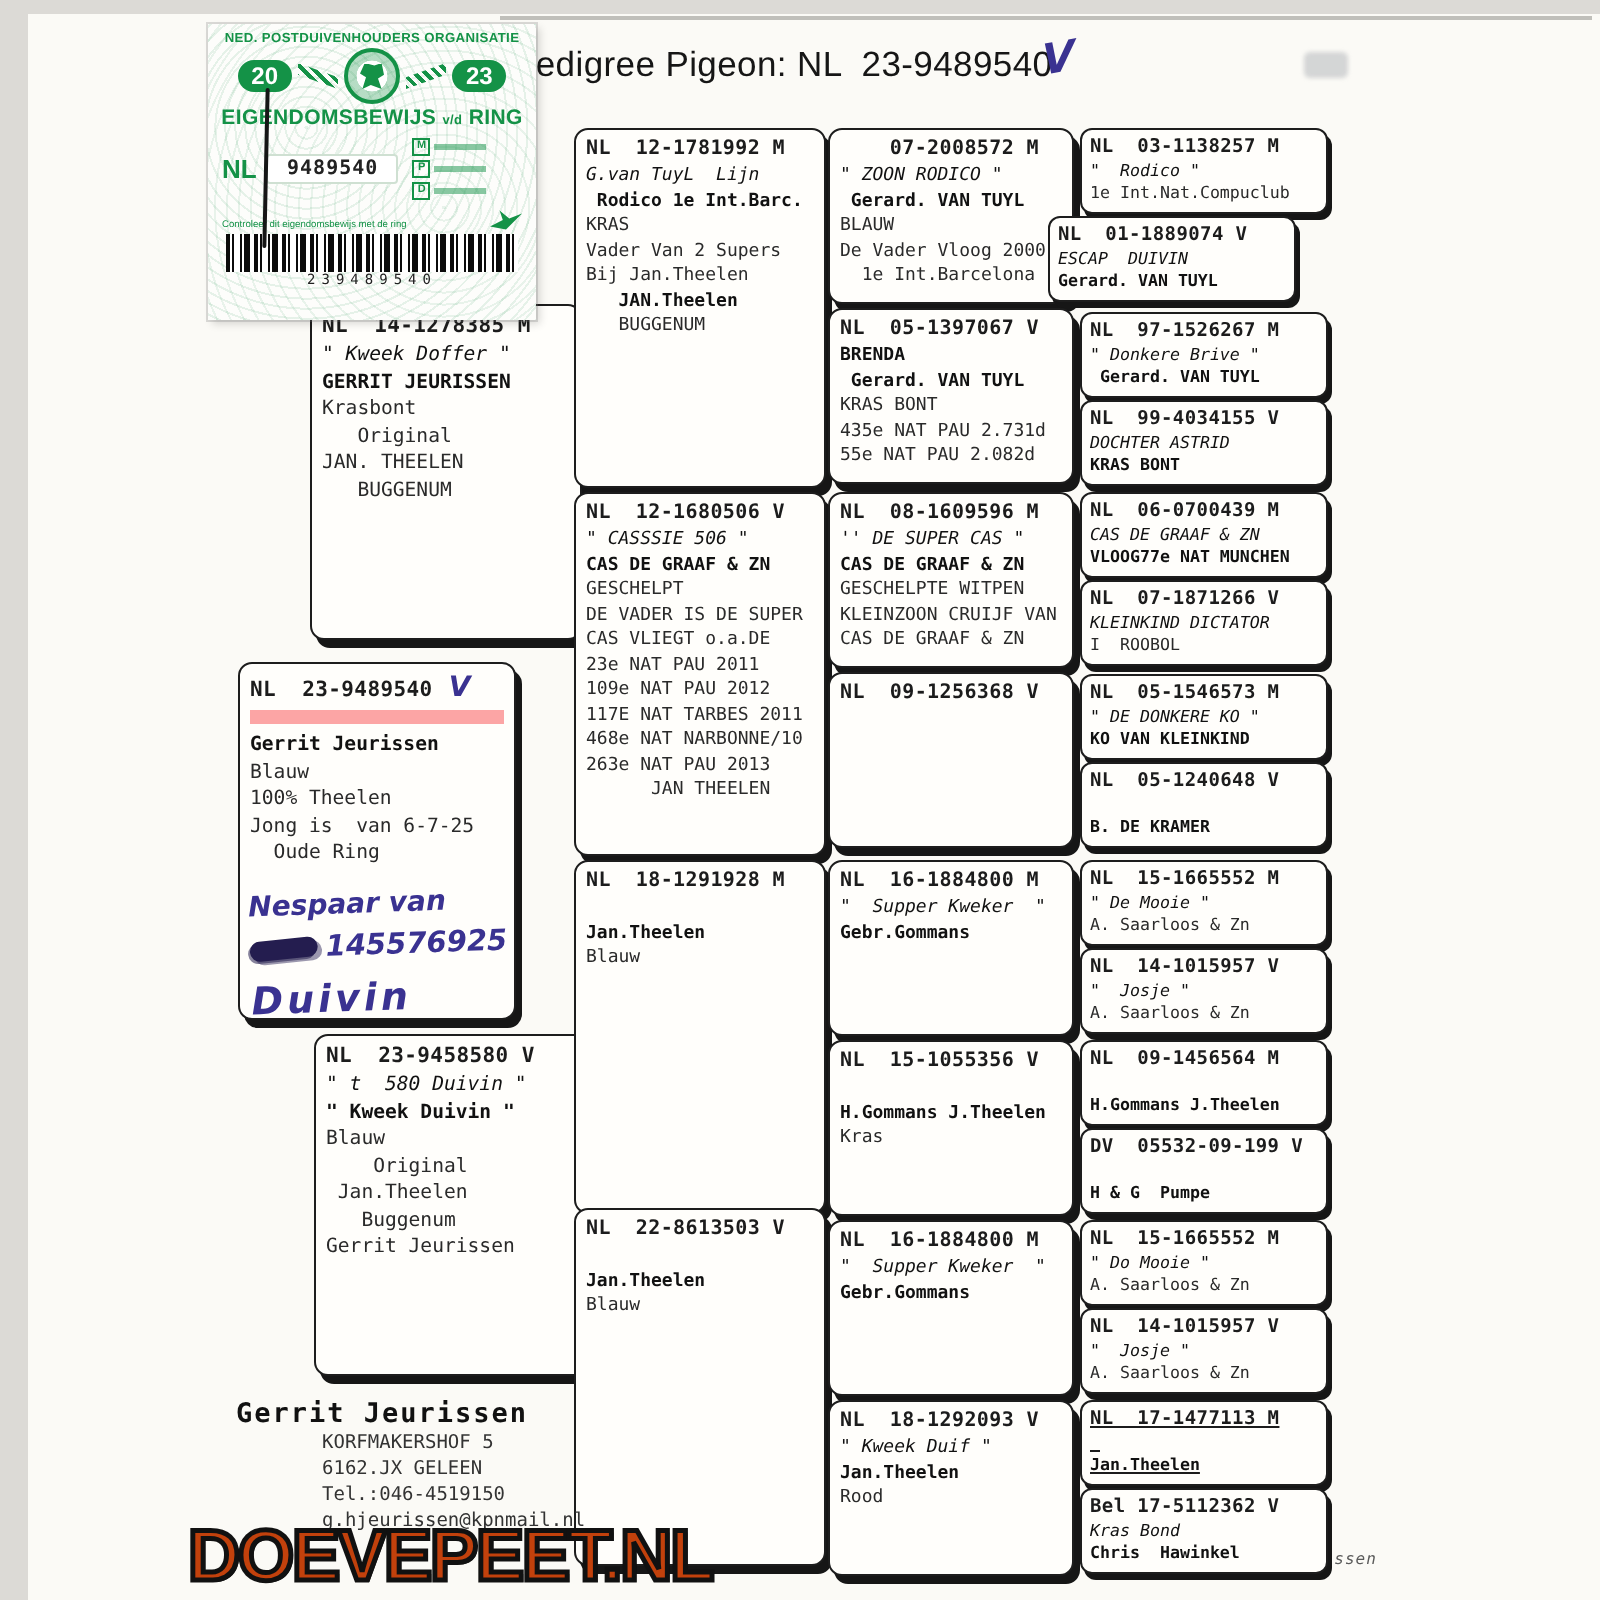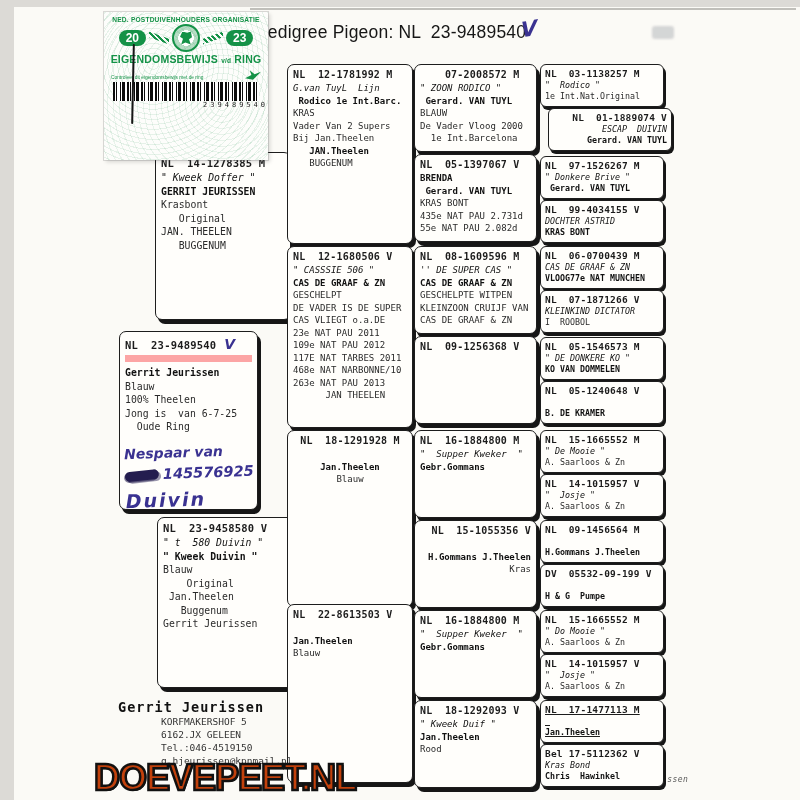--- a/index.html
+++ b/index.html
@@ -56,21 +56,21 @@
   .legend{display:flex;flex-direction:column;gap:2px;margin-left:2px;}
   .lrow{display:flex;align-items:center;gap:2px;}
   .lbox{width:7px;height:7px;border:1px solid #149247;color:#149247;font-size:5.5px;font-weight:700;
     display:flex;align-items:center;justify-content:center;line-height:1;}
   .lbar{width:26px;height:3px;background:rgba(20,146,71,.5);}
   .st-noterow{display:flex;align-items:flex-end;justify-content:space-between;padding:0 7px;margin-top:5px;}
   .st-note{font-size:6px;color:#149247;transform:scale(.8);transform-origin:left bottom;white-space:nowrap;}
   .dove{width:16px;height:10px;}
   .barcode{width:146px;height:19px;margin:2px auto 0;
     background:repeating-linear-gradient(90deg,#0b0b0b 0 2px,#fff 2px 3px,#0b0b0b 3px 4px,#fff 4px 7px,#0b0b0b 7px 8px,#fff 8px 9px,#0b0b0b 9px 12px,#fff 12px 14px);}
-  .barcode-num{text-align:right;font-family:"DejaVu Sans Mono",monospace;font-size:7px;letter-spacing:3px;color:#222;}
+  .barcode-num{text-align:center;font-family:"DejaVu Sans Mono",monospace;font-size:7px;letter-spacing:3px;color:#222;}
   .penmark{position:absolute;left:28px;top:32px;width:2px;height:80px;background:#161616;transform:rotate(1.2deg);border-radius:1px;}
 
   
   .pbox{
     position:absolute;box-sizing:border-box;overflow:hidden;
     background:#fffefb;border:1px solid #1d1d1d;border-radius:7px;
     box-shadow:3px 4px 0 #161616;
     padding:4px 5px;z-index:2;
   }
   .box-ring{white-space:pre;font-weight:700;font-size:10px;letter-spacing:.2px;margin-bottom:2px;}
@@ -123,20 +123,38 @@
         <span></span>
       </span>
     <span class="wing r"></span>
     <span class="year">23</span>
   </div>
   <div class="st-label">
     <span>EIGENDOMSBEWIJS</span>
     <span class="mid">v/d</span>
     <span>RING</span>
   </div>
+  <div class="st-nlrow">
+    <span class="st-nl">NL</span>
+    <span class="ringfield">9489540</span>
+    <span class="legend">
+      <span class="lrow">
+          <span class="lbox">M</span>
+          <span class="lbar"></span>
+        </span>
+      <span class="lrow">
+          <span class="lbox">P</span>
+          <span class="lbar"></span>
+        </span>
+      <span class="lrow">
+          <span class="lbox">D</span>
+          <span class="lbar"></span>
+        </span>
+    </span>
+  </div>
   <div class="st-noterow">
     <span class="st-note">Controleer dit eigendomsbewijs met de ring</span>
     <svg class="dove" viewBox="0 0 20 12">
         <path d="M0 10 L8 6 L6 0 L12 5 L20 2 L10 12 Z" fill="#149247"></path>
       </svg>
   </div>
   <div class="barcode"></div>
   <div class="barcode-num">239489540</div>
   <div class="penmark"></div>
 </div>
@@ -201,21 +219,21 @@
         <div class="bline">DE VADER IS DE SUPER</div>
         <div class="bline">CAS VLIEGT o.a.DE</div>
         <div class="bline">23e NAT PAU 2011</div>
         <div class="bline">109e NAT PAU 2012</div>
         <div class="bline">117E NAT TARBES 2011</div>
         <div class="bline">468e NAT NARBONNE/10</div>
         <div class="bline">263e NAT PAU 2013</div>
         <div class="bline">      JAN THEELEN</div>
       </div>
     </div>
-    <div class="pbox" style="left: 287px; top: 430px; width: 126px; height: 177px; text-align: center;">
+    <div class="pbox" style="left: 287px; top: 430px; width: 126px; height: 177px;">
       <div class="box-ring">NL  18-1291928 M</div>
       <div class="box-lines">
         <div class="bline">&nbsp;</div>
         <div class="bline b">Jan.Theelen</div>
         <div class="bline">Blauw</div>
       </div>
     </div>
     <div class="pbox" style="left: 287px; top: 604px; width: 126px; height: 179px;">
       <div class="box-ring">NL  22-8613503 V</div>
       <div class="box-lines">
@@ -257,21 +275,21 @@
     <div class="pbox" style="left: 414px; top: 336px; width: 123px; height: 88px;">
       <div class="box-ring">NL  09-1256368 V</div>
     </div>
     <div class="pbox" style="left: 414px; top: 430px; width: 123px; height: 88px;">
       <div class="box-ring">NL  16-1884800 M</div>
       <div class="box-lines">
         <div class="bline i">"  Supper Kweker  "</div>
         <div class="bline b">Gebr.Gommans</div>
       </div>
     </div>
-    <div class="pbox" style="left: 414px; top: 520px; width: 123px; height: 88px; text-align: right;">
+    <div class="pbox" style="left: 414px; top: 520px; width: 123px; height: 88px;">
       <div class="box-ring">NL  15-1055356 V</div>
       <div class="box-lines">
         <div class="bline">&nbsp;</div>
         <div class="bline b">H.Gommans J.Theelen</div>
         <div class="bline">Kras</div>
       </div>
     </div>
     <div class="pbox" style="left: 414px; top: 610px; width: 123px; height: 88px;">
       <div class="box-ring">NL  16-1884800 M</div>
       <div class="box-lines">
@@ -284,24 +302,24 @@
       <div class="box-lines">
         <div class="bline i">" Kweek Duif "</div>
         <div class="bline b">Jan.Theelen</div>
         <div class="bline">Rood</div>
       </div>
     </div>
     <div class="pbox small" style="left: 540px; top: 64px; width: 124px; height: 43px;">
       <div class="box-ring">NL  03-1138257 M</div>
       <div class="box-lines">
         <div class="bline i">"  Rodico "</div>
-        <div class="bline">1e Int.Nat.Original</div>
-      </div>
-    </div>
-    <div class="pbox small" style="left: 548px; top: 108px; width: 124px; height: 43px; text-align: right;">
+        <div class="bline">1e Int.Nat.Compuclub</div>
+      </div>
+    </div>
+    <div class="pbox small" style="left: 524px; top: 108px; width: 124px; height: 43px;">
       <div class="box-ring">NL  01-1889074 V</div>
       <div class="box-lines">
         <div class="bline i">ESCAP  DUIVIN</div>
         <div class="bline b">Gerard. VAN TUYL</div>
       </div>
     </div>
     <div class="pbox small" style="left: 540px; top: 156px; width: 124px; height: 43px;">
       <div class="box-ring">NL  97-1526267 M</div>
       <div class="box-lines">
         <div class="bline i">" Donkere Brive "</div>
@@ -326,21 +344,21 @@
       <div class="box-ring">NL  07-1871266 V</div>
       <div class="box-lines">
         <div class="bline i">KLEINKIND DICTATOR</div>
         <div class="bline">I  ROOBOL</div>
       </div>
     </div>
     <div class="pbox small" style="left: 540px; top: 337px; width: 124px; height: 43px;">
       <div class="box-ring">NL  05-1546573 M</div>
       <div class="box-lines">
         <div class="bline i">" DE DONKERE KO "</div>
-        <div class="bline b">KO VAN DOMMELEN</div>
+        <div class="bline b">KO VAN KLEINKIND</div>
       </div>
     </div>
     <div class="pbox small" style="left: 540px; top: 381px; width: 124px; height: 43px;">
       <div class="box-ring">NL  05-1240648 V</div>
       <div class="box-lines">
         <div class="bline">&nbsp;</div>
         <div class="bline b">B. DE KRAMER</div>
       </div>
     </div>
     <div class="pbox small" style="left: 540px; top: 430px; width: 124px; height: 43px;">

